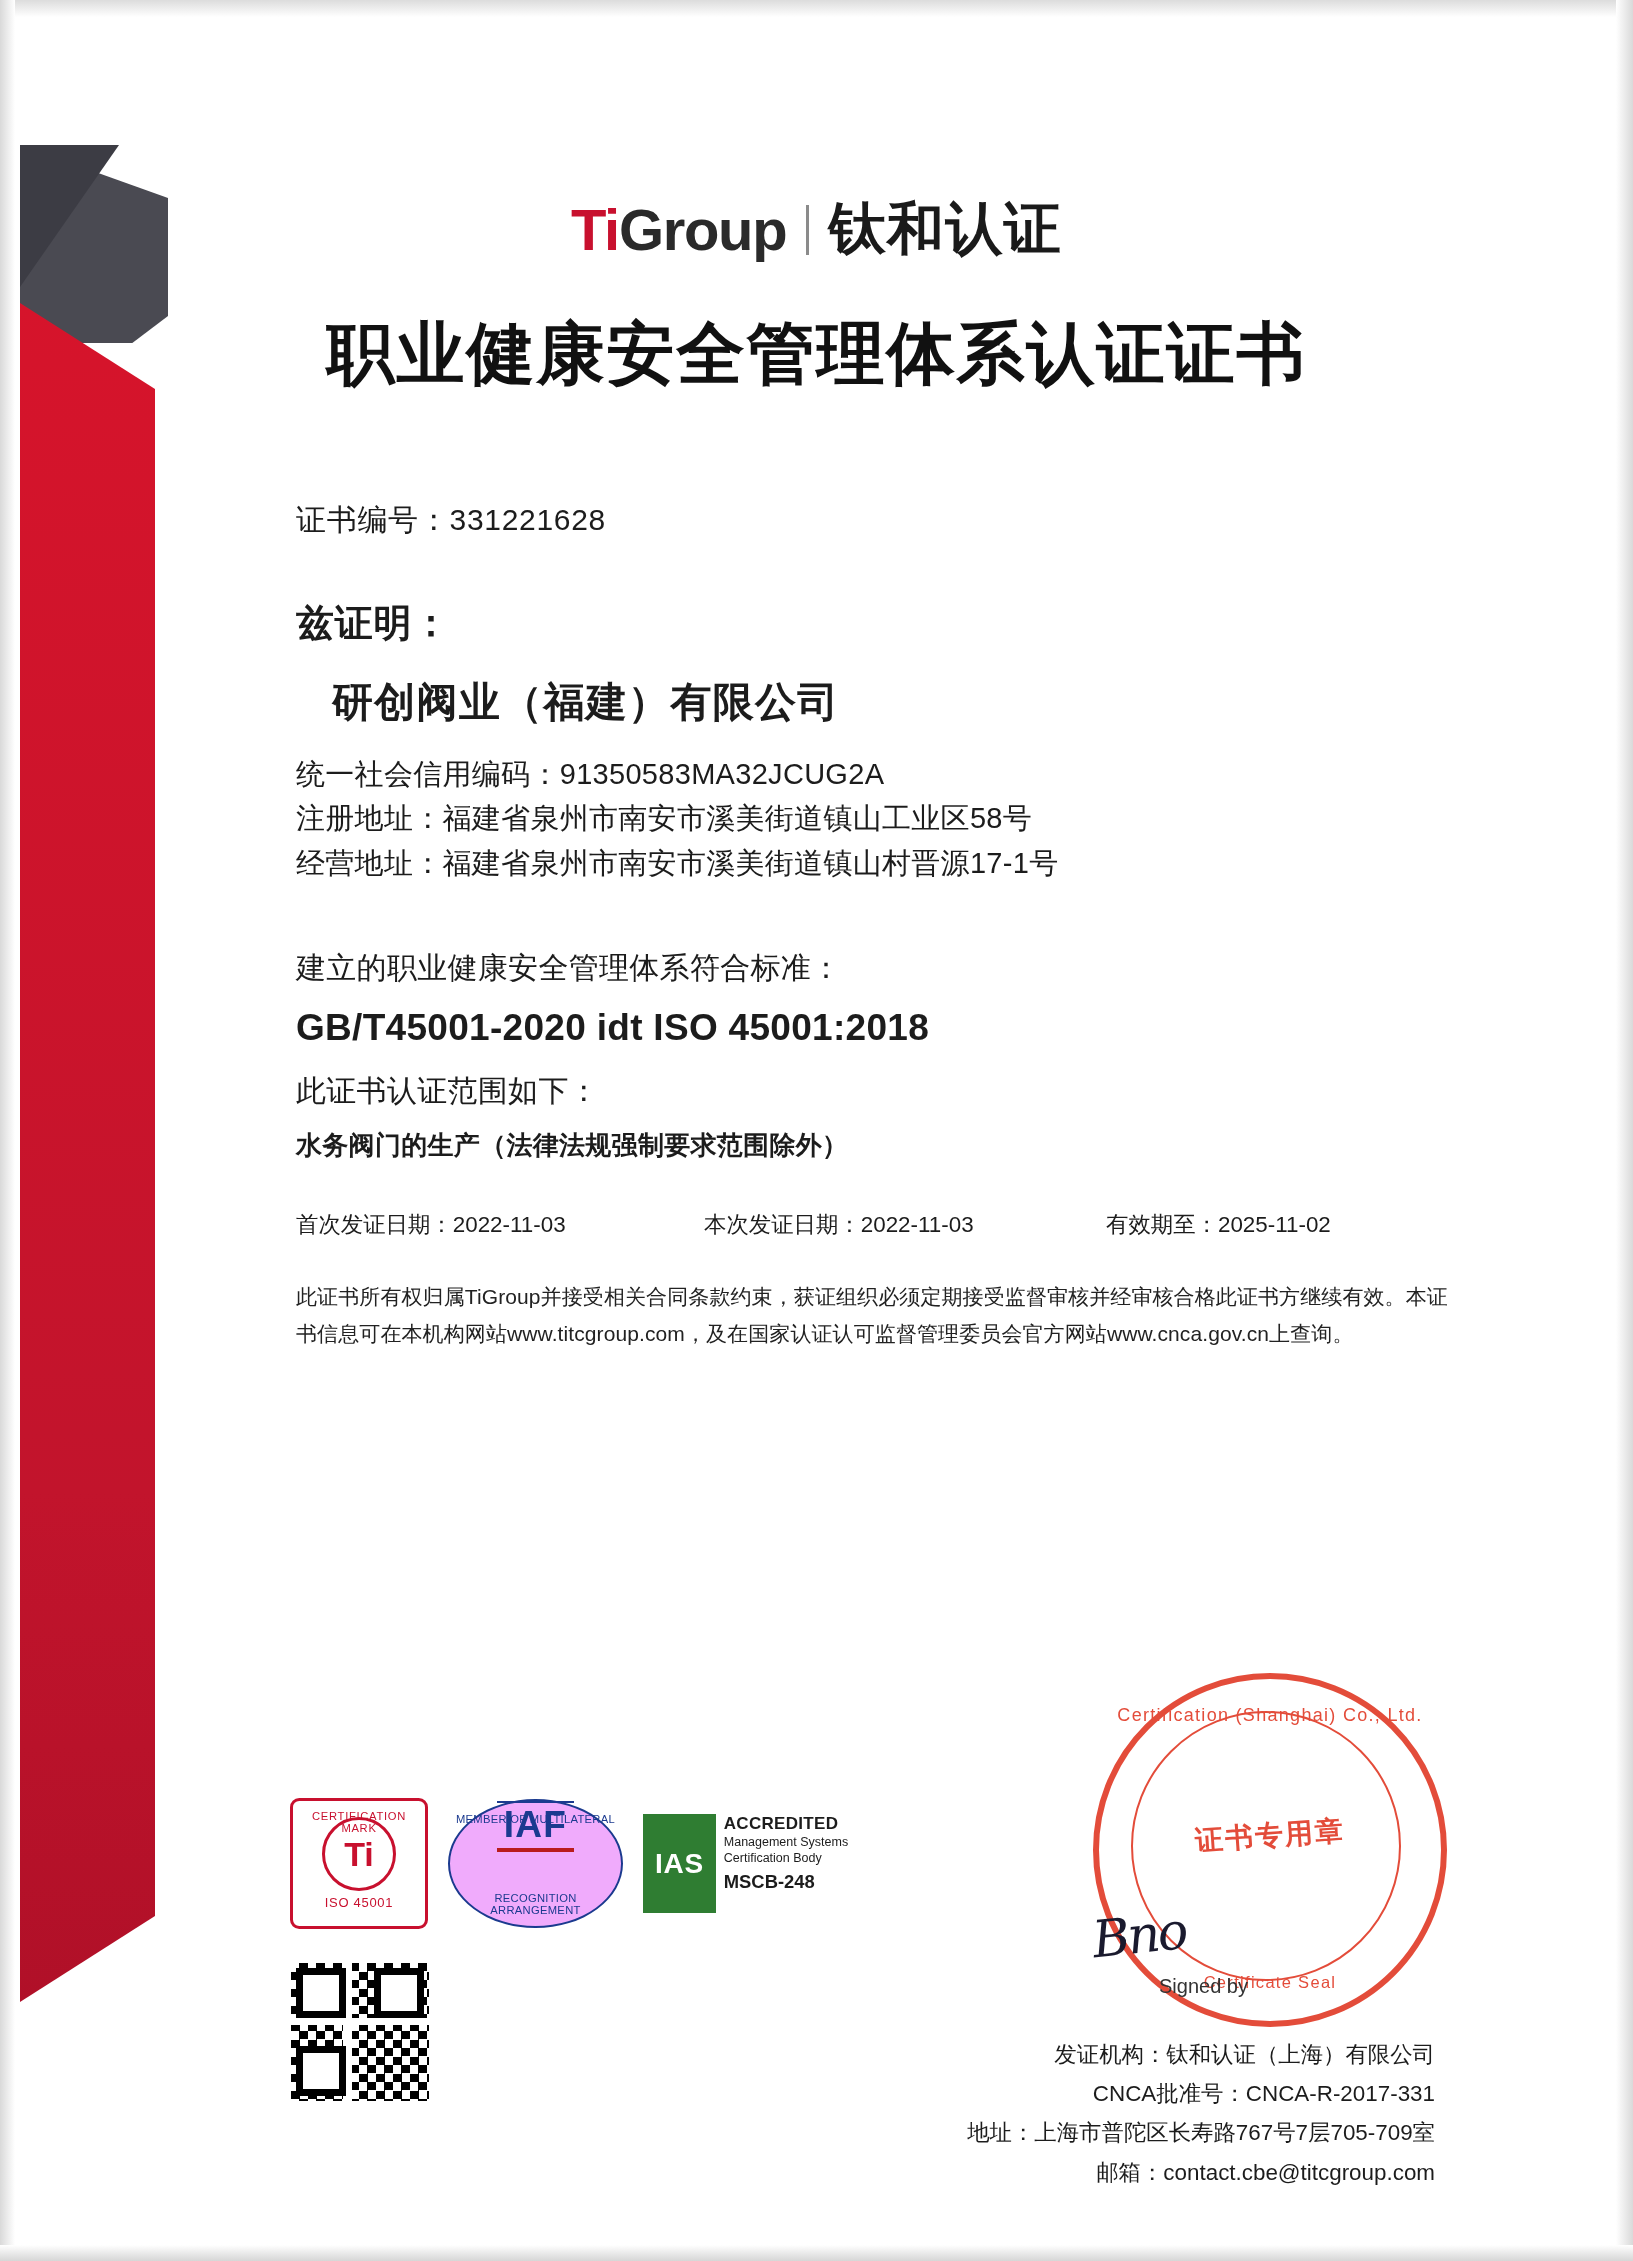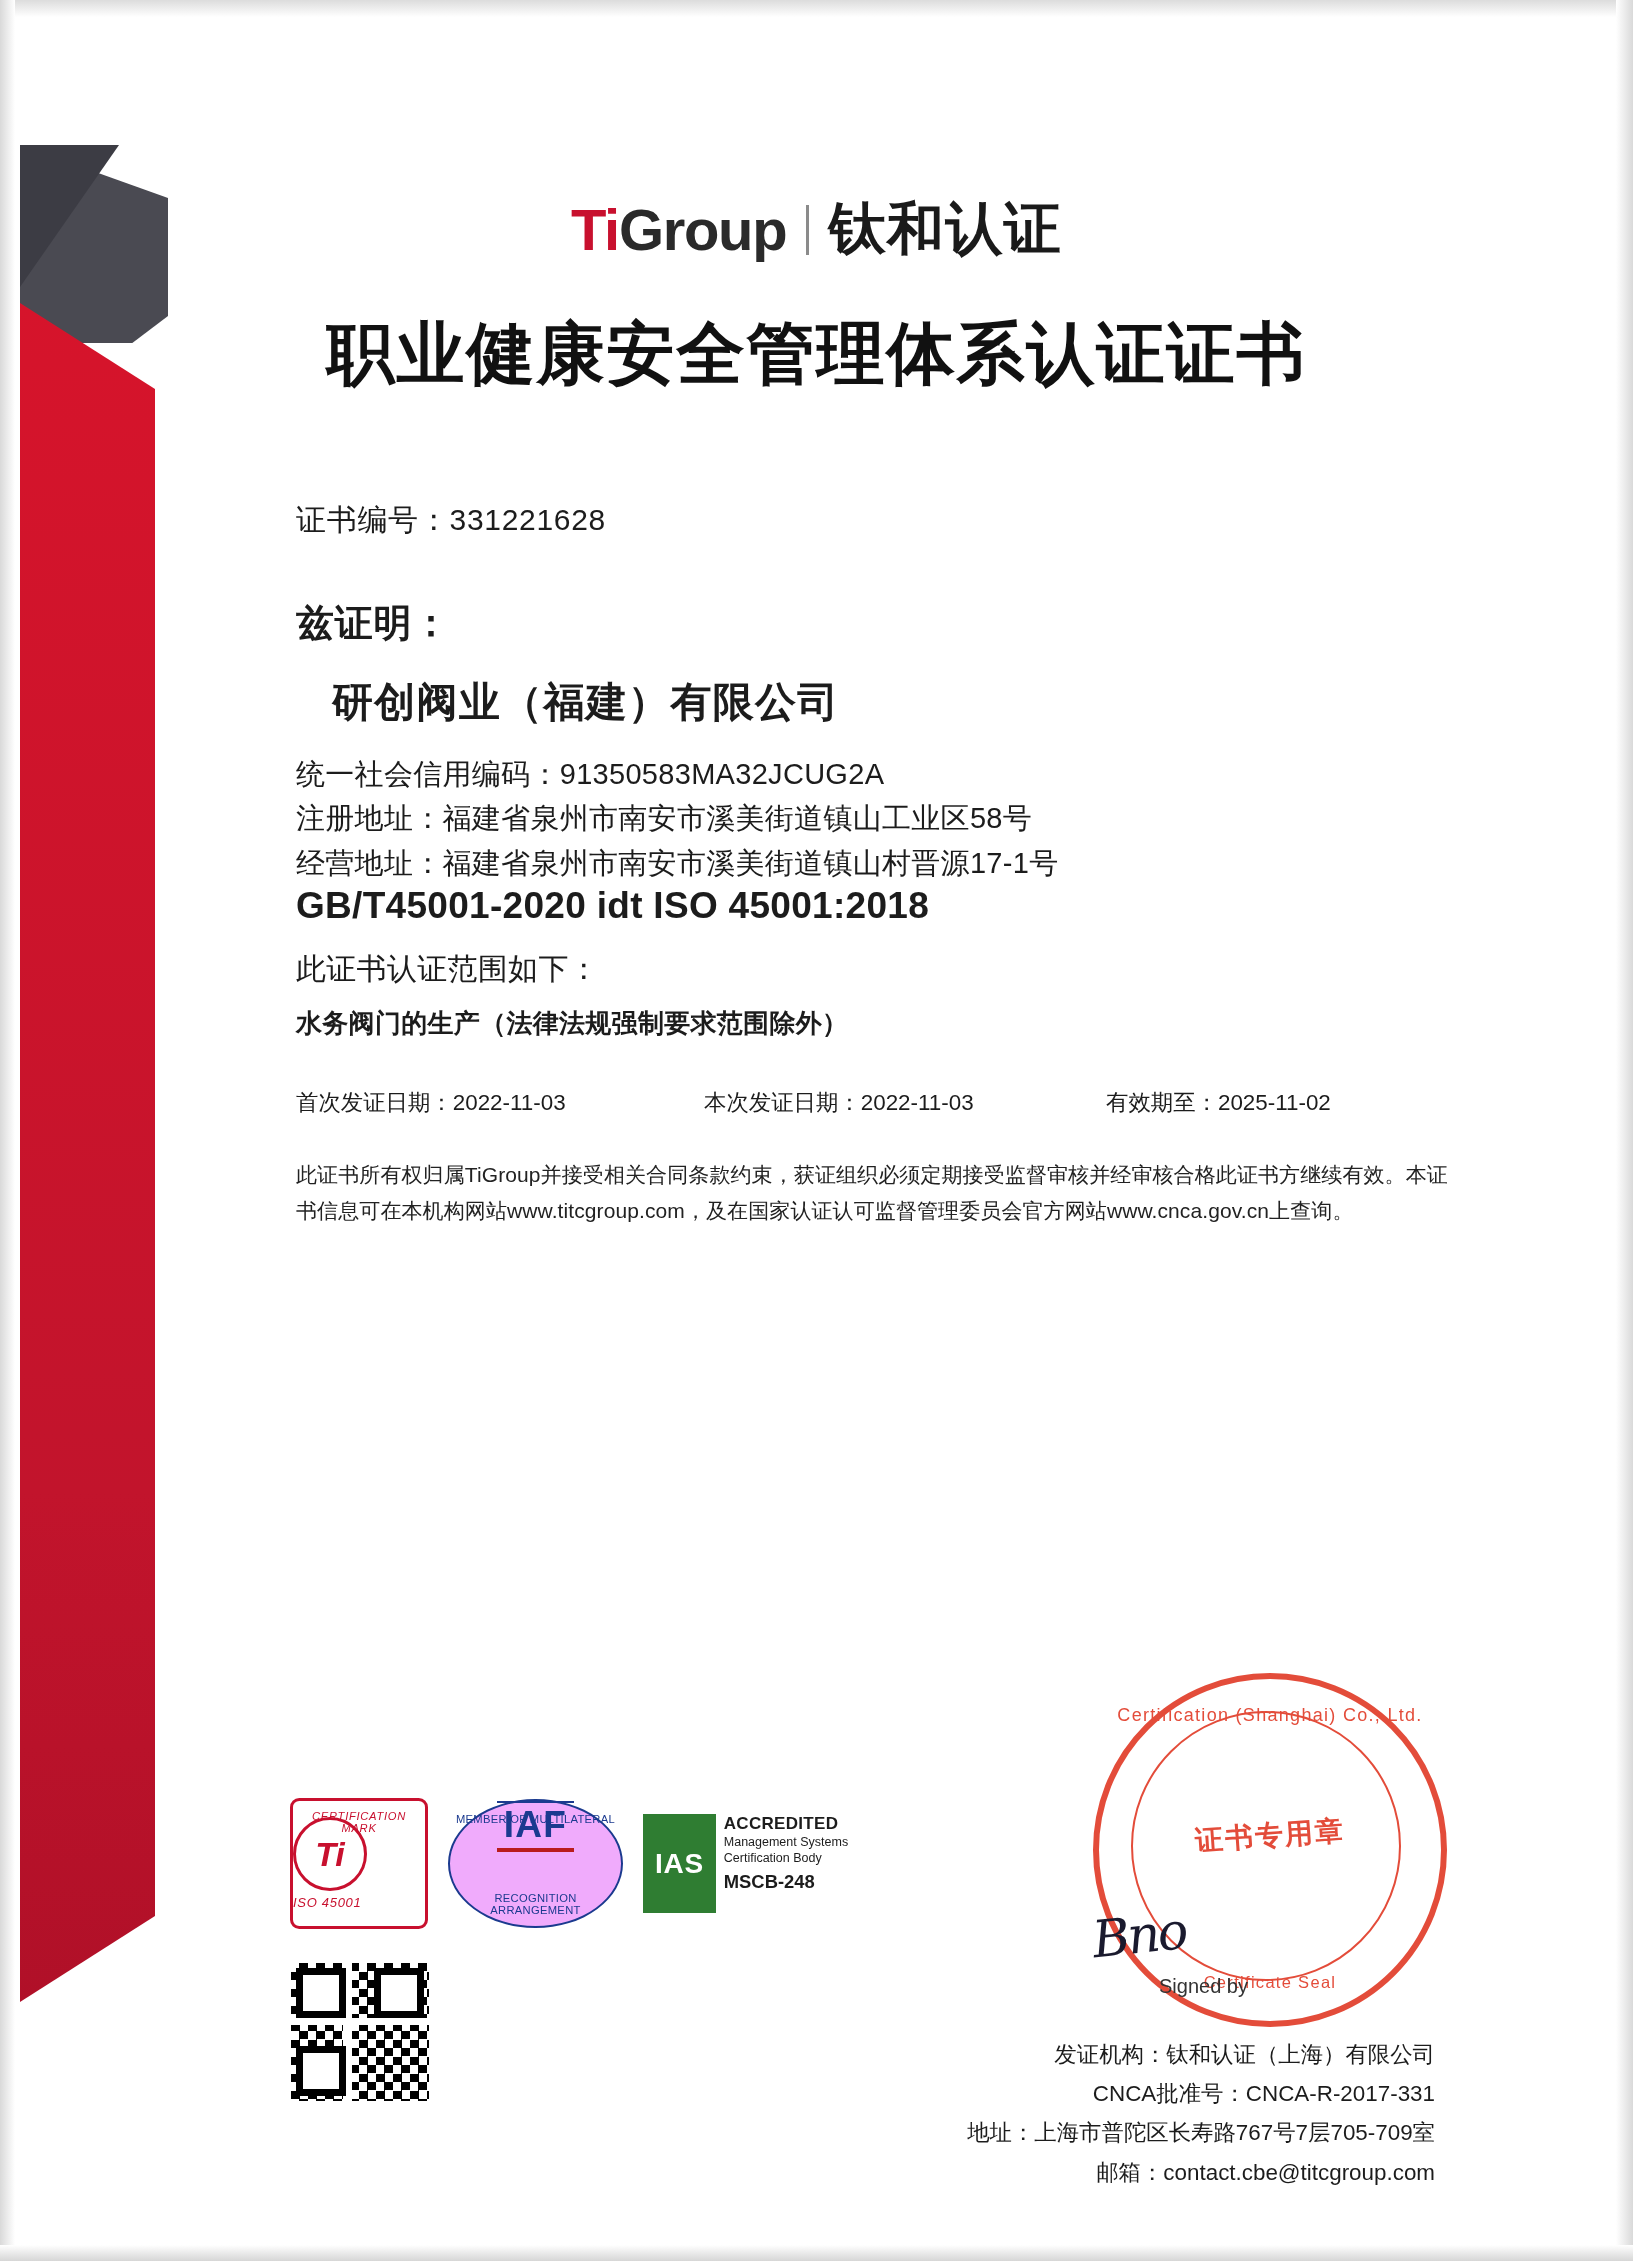--- a/index.html
+++ b/index.html
@@ -178,23 +178,22 @@
     display: flex;
     align-items: center;
     gap: 20px;
   }
   .mark-ti {
     width: 132px; height: 125px;
     border: 3.3px solid #c8102e;
     border-radius: 9.2px;
     position: relative;
     display: flex; flex-direction: column;
-    align-items: flex-start; justify-content: center;
+    align-items: center; justify-content: center;
     background:#fff;
-    font-style:italic;
   }
   .mark-ti .ring {
     width: 68px; height: 68px;
     border: 3.3px solid #c8102e;
     border-radius: 50%;
     display: flex; align-items: center; justify-content: center;
     font-size: 34px; font-weight: bold; color: #c8102e;
     margin-bottom: 4px;
   }
   .mark-ti .cm-top {
@@ -373,20 +372,21 @@
   <div class="cert-title">职业健康安全管理体系认证证书</div>
 
   <div class="body-block">
     <div class="cert-no">证书编号：331221628</div>
     <div class="hereby">兹证明：</div>
     <div class="company">研创阀业（福建）有限公司</div>
     <div class="info-line">统一社会信用编码：91350583MA32JCUG2A</div>
     <div class="info-line">注册地址：福建省泉州市南安市溪美街道镇山工业区58号</div>
     <div class="info-line">经营地址：福建省泉州市南安市溪美街道镇山村晋源17-1号</div>
 
+    <div class="std-intro">建立的职业健康安全管理体系符合标准：</div>
     <div class="standard">GB/T45001-2020 idt ISO 45001:2018</div>
     <div class="scope-intro">此证书认证范围如下：</div>
     <div class="scope-text">水务阀门的生产（法律法规强制要求范围除外）</div>
 
     <div class="dates-row">
       <span class="date-first">首次发证日期：2022-11-03</span>
       <span class="date-this">本次发证日期：2022-11-03</span>
       <span class="date-valid">有效期至：2025-11-02</span>
     </div>
 

